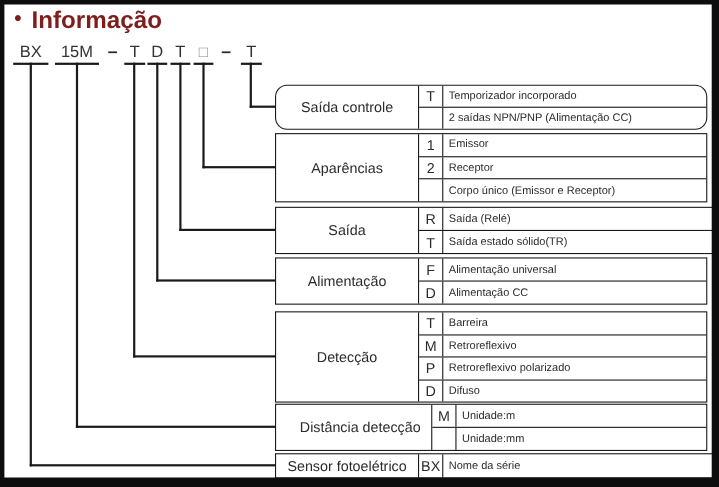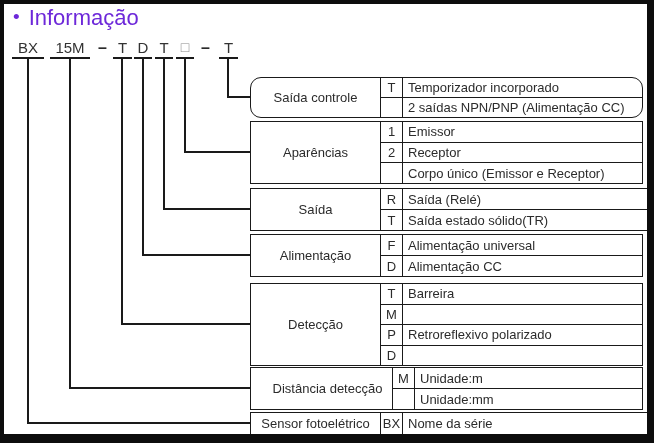--- a/index.html
+++ b/index.html
@@ -1,32 +1,32 @@
 <!DOCTYPE html>
 <html><head>
 <meta charset="utf-8">
 <style>
   * { margin:0; padding:0; box-sizing:border-box; }
   html,body { background:#ffffff; }
   body { font-family:"Liberation Sans","DejaVu Sans",sans-serif; }
   #stage { position:relative; width:654px; height:443px; background:#ffffff; overflow:hidden; }
   #frame { position:absolute; inset:0; border:solid #0d0d0d; border-width:4px 7px 9px 4px; pointer-events:none; z-index:10; }
-  #title { position:absolute; left:13px; top:5px; font-size:22px; color:#6d28d9; white-space:nowrap; }
+  #title { position:absolute; left:13px; top:5px; font-size:22px; color:#7f1d1d; white-space:nowrap;font-weight:bold; }
   #title .bullet { font-size:19px; margin-right:9px; vertical-align:2px; }
   .seg { position:absolute; top:39px; height:17px; line-height:17px; text-align:center; font-size:15px; color:#333333; }
   .seg-dash { font-weight:700; font-size:16px; color:#2a2a2a; }
   .seg-square { color:#8c8c8c; font-size:14px; }
   .ln { position:absolute; background:#1a1a1a; }
   .tbl { position:absolute; display:flex; border:1.5px solid #1a1a1a; background:#ffffff; color:#2b2b2b; }
   .lbl { flex:0 0 130px; display:flex; align-items:center; justify-content:center; border-right:1.5px solid #1a1a1a; font-size:13px; text-align:center; }
   .rows { flex:1; display:flex; flex-direction:column; }
   .row { flex:1; display:flex; min-height:0; }
   .row + .row { border-top:1.5px solid #1a1a1a;text-align:center; }
   .codec { flex:0 0 22px; display:flex; align-items:center; justify-content:center; border-right:1.5px solid #1a1a1a; font-size:13px; }
-  .desc { flex:1; display:flex; align-items:center; padding-left:5px; font-size:13px; white-space:nowrap; overflow:hidden; }
+  .desc { flex:1; display:flex; align-items:center; padding-left:5px; font-size:10px; white-space:nowrap; overflow:hidden; }
 </style>
 </head>
 <body>
 
 <div id="stage">
   <div id="frame"></div>
   <div id="title"><span class="bullet">•</span><span>Informação</span></div>
   <div id="product-code">
       <div class="seg" style="left: 12px; width: 32px;">BX</div>
       <div class="seg" style="left: 50px; width: 40px;">15M</div>
@@ -120,27 +120,29 @@
       </div>
       <div class="tbl" style="left: 250px; top: 283px; width: 393px; height: 83px;">
         <div class="lbl">Detecção</div>
         <div class="rows">
           <div class="row">
             <div class="codec">T</div>
             <div class="desc">Barreira</div>
           </div>
           <div class="row">
             <div class="codec">M</div>
+            <div class="desc">Retroreflexivo</div>
           </div>
           <div class="row">
             <div class="codec">P</div>
             <div class="desc">Retroreflexivo polarizado</div>
           </div>
           <div class="row">
             <div class="codec">D</div>
+            <div class="desc">Difuso</div>
           </div>
         </div>
       </div>
       <div class="tbl" style="left: 250px; top: 367px; width: 393px; height: 43px; padding-left: 12px;">
         <div class="lbl">Distância detecção</div>
         <div class="rows">
           <div class="row">
             <div class="codec">M</div>
             <div class="desc">Unidade:m</div>
           </div>

